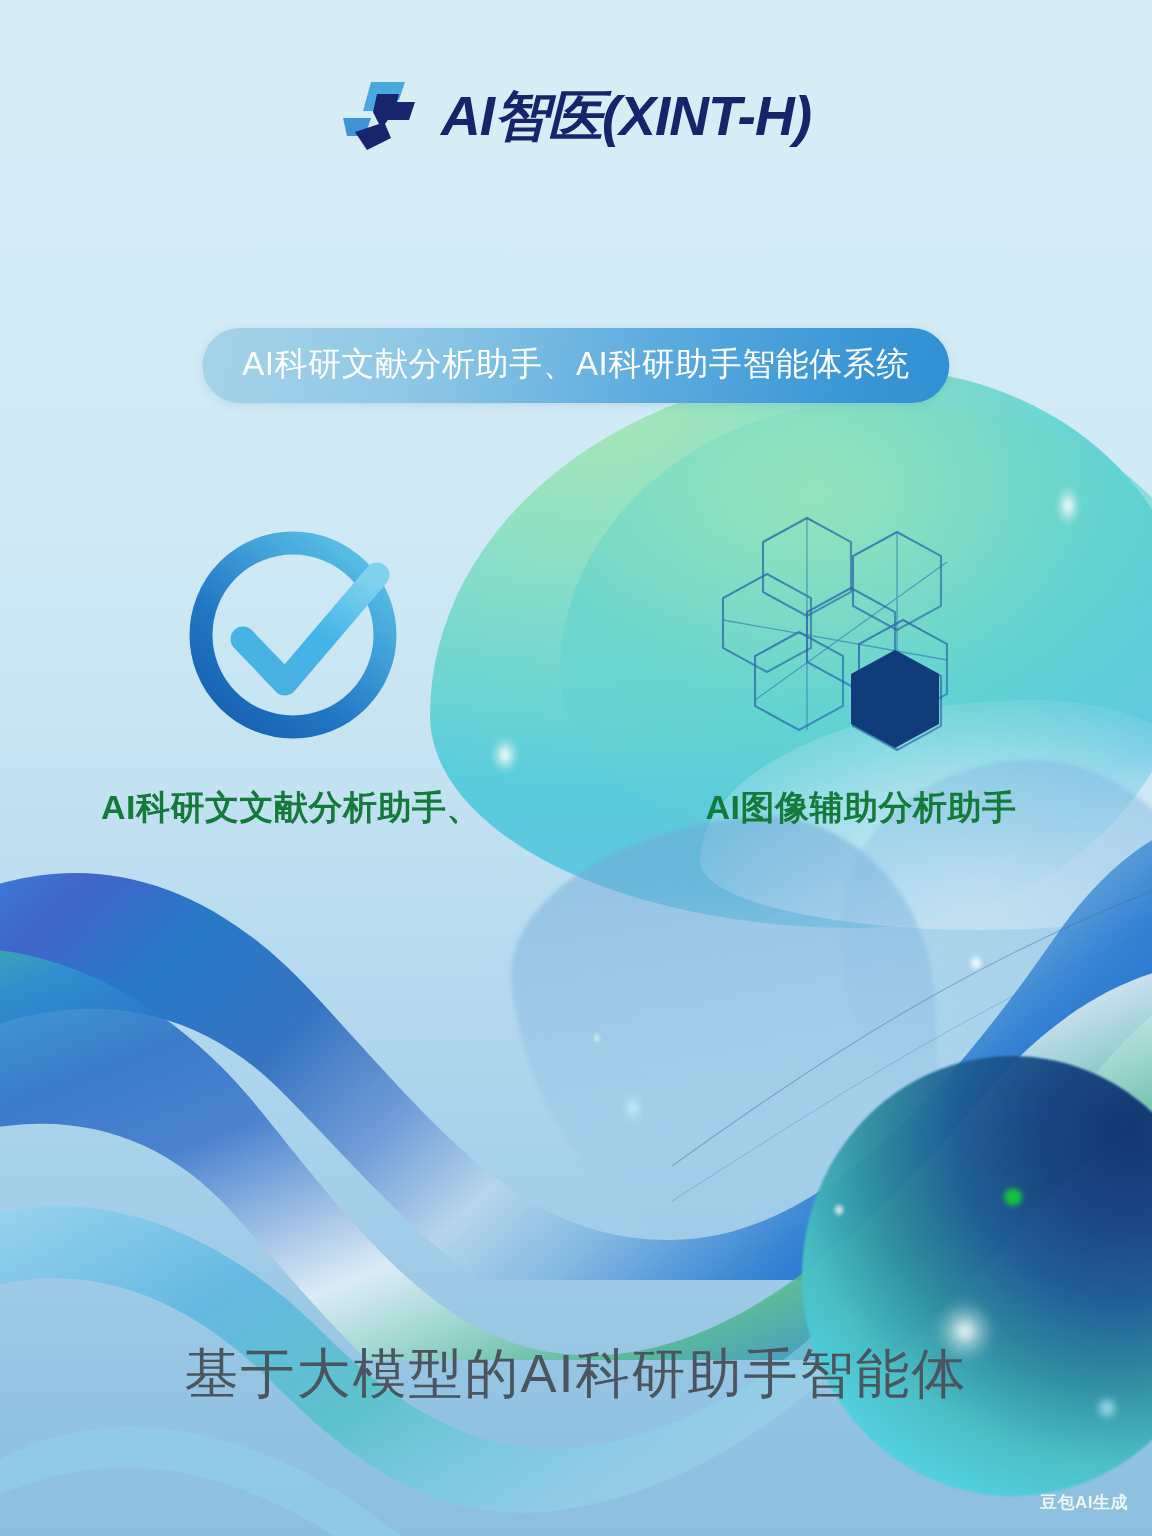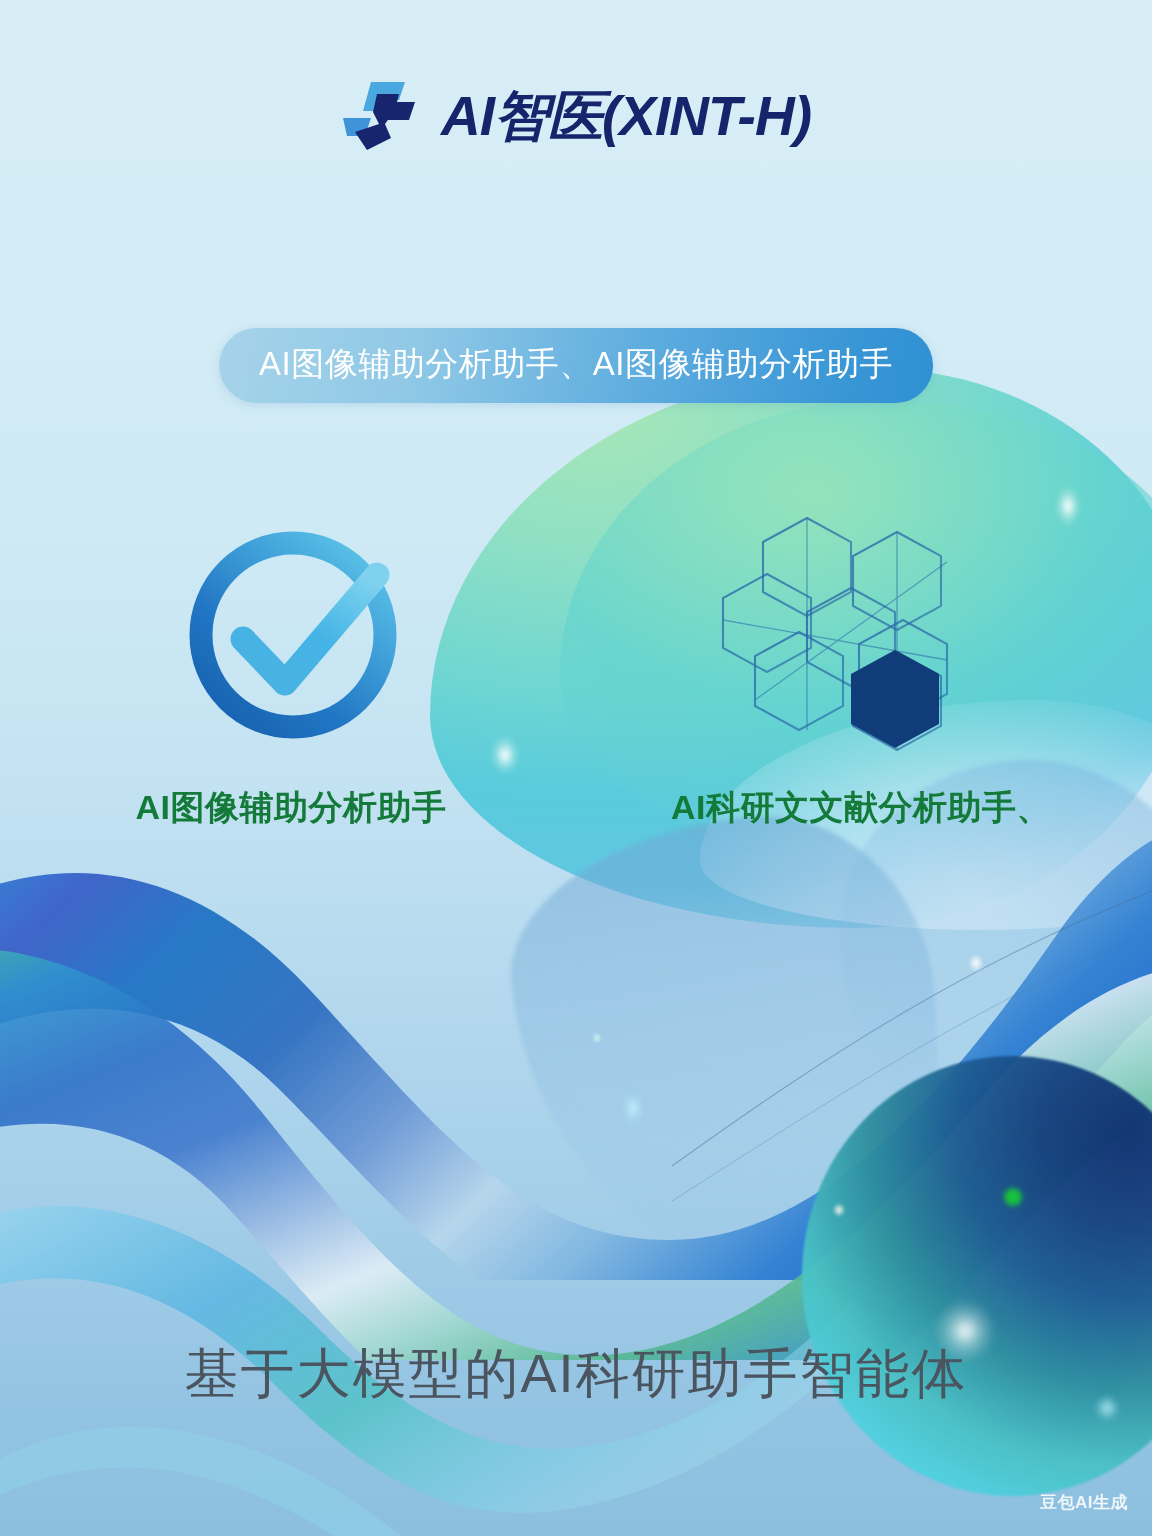--- a/index.html
+++ b/index.html
@@ -307,21 +307,21 @@
         <path d="M30 2 H64 L58 20 H40 L36 31 H22 Z" fill="#4aa8e0"></path>
         <path d="M2 38 H30 L24 56 H6 Z" fill="#3e93d9"></path>
         <path d="M52 22 H74 L68 40 H46 Z" fill="#17246e"></path>
         <path d="M36 14 L58 14 L54 30 L44 44 L50 58 L26 70 L14 52 L38 44 L32 32 Z" fill="#17246e"></path>
       </svg>
     </span>
     <span class="brand-text">AI智医(XINT-H)</span>
   </div>
 
 
-  <div class="subtitle-pill">AI图像辅助分析助手、AI图像辅助分析助手</div>
+  <div class="subtitle-pill">AI科研文献分析助手、AI科研助手智能体系统</div>
 
   <div class="features">
 
     <div class="feature">
       <div class="feature-icon">
         <svg width="240" height="250" viewBox="0 0 240 250">
           <defs>
             <linearGradient id="ringG" x1="0.1" y1="0.95" x2="0.85" y2="0.05">
               <stop offset="0" stop-color="#1662b0"></stop>
               <stop offset="0.35" stop-color="#2277c4"></stop>
@@ -371,20 +371,20 @@
             <path d="M96,18 L96,230"></path>
             <path d="M186,32 L186,250"></path>
           </g>
           <polygon points="184,150 228,174 228,224 184,248 140,224 140,174" fill="#103d79"></polygon>
         </svg>
       </div>
     </div>
   </div>
 
   <div class="feature-labels">
+    <div class="feature-label">AI科研文文献分析助手、</div>
     <div class="feature-label">AI图像辅助分析助手</div>
-    <div class="feature-label">AI科研文文献分析助手、</div>
   </div>
 
   <div class="footer-text">基于大模型的AI科研助手智能体</div>
   <div class="watermark">豆包AI生成</div>
 
 </div>
 
 </body></html>

